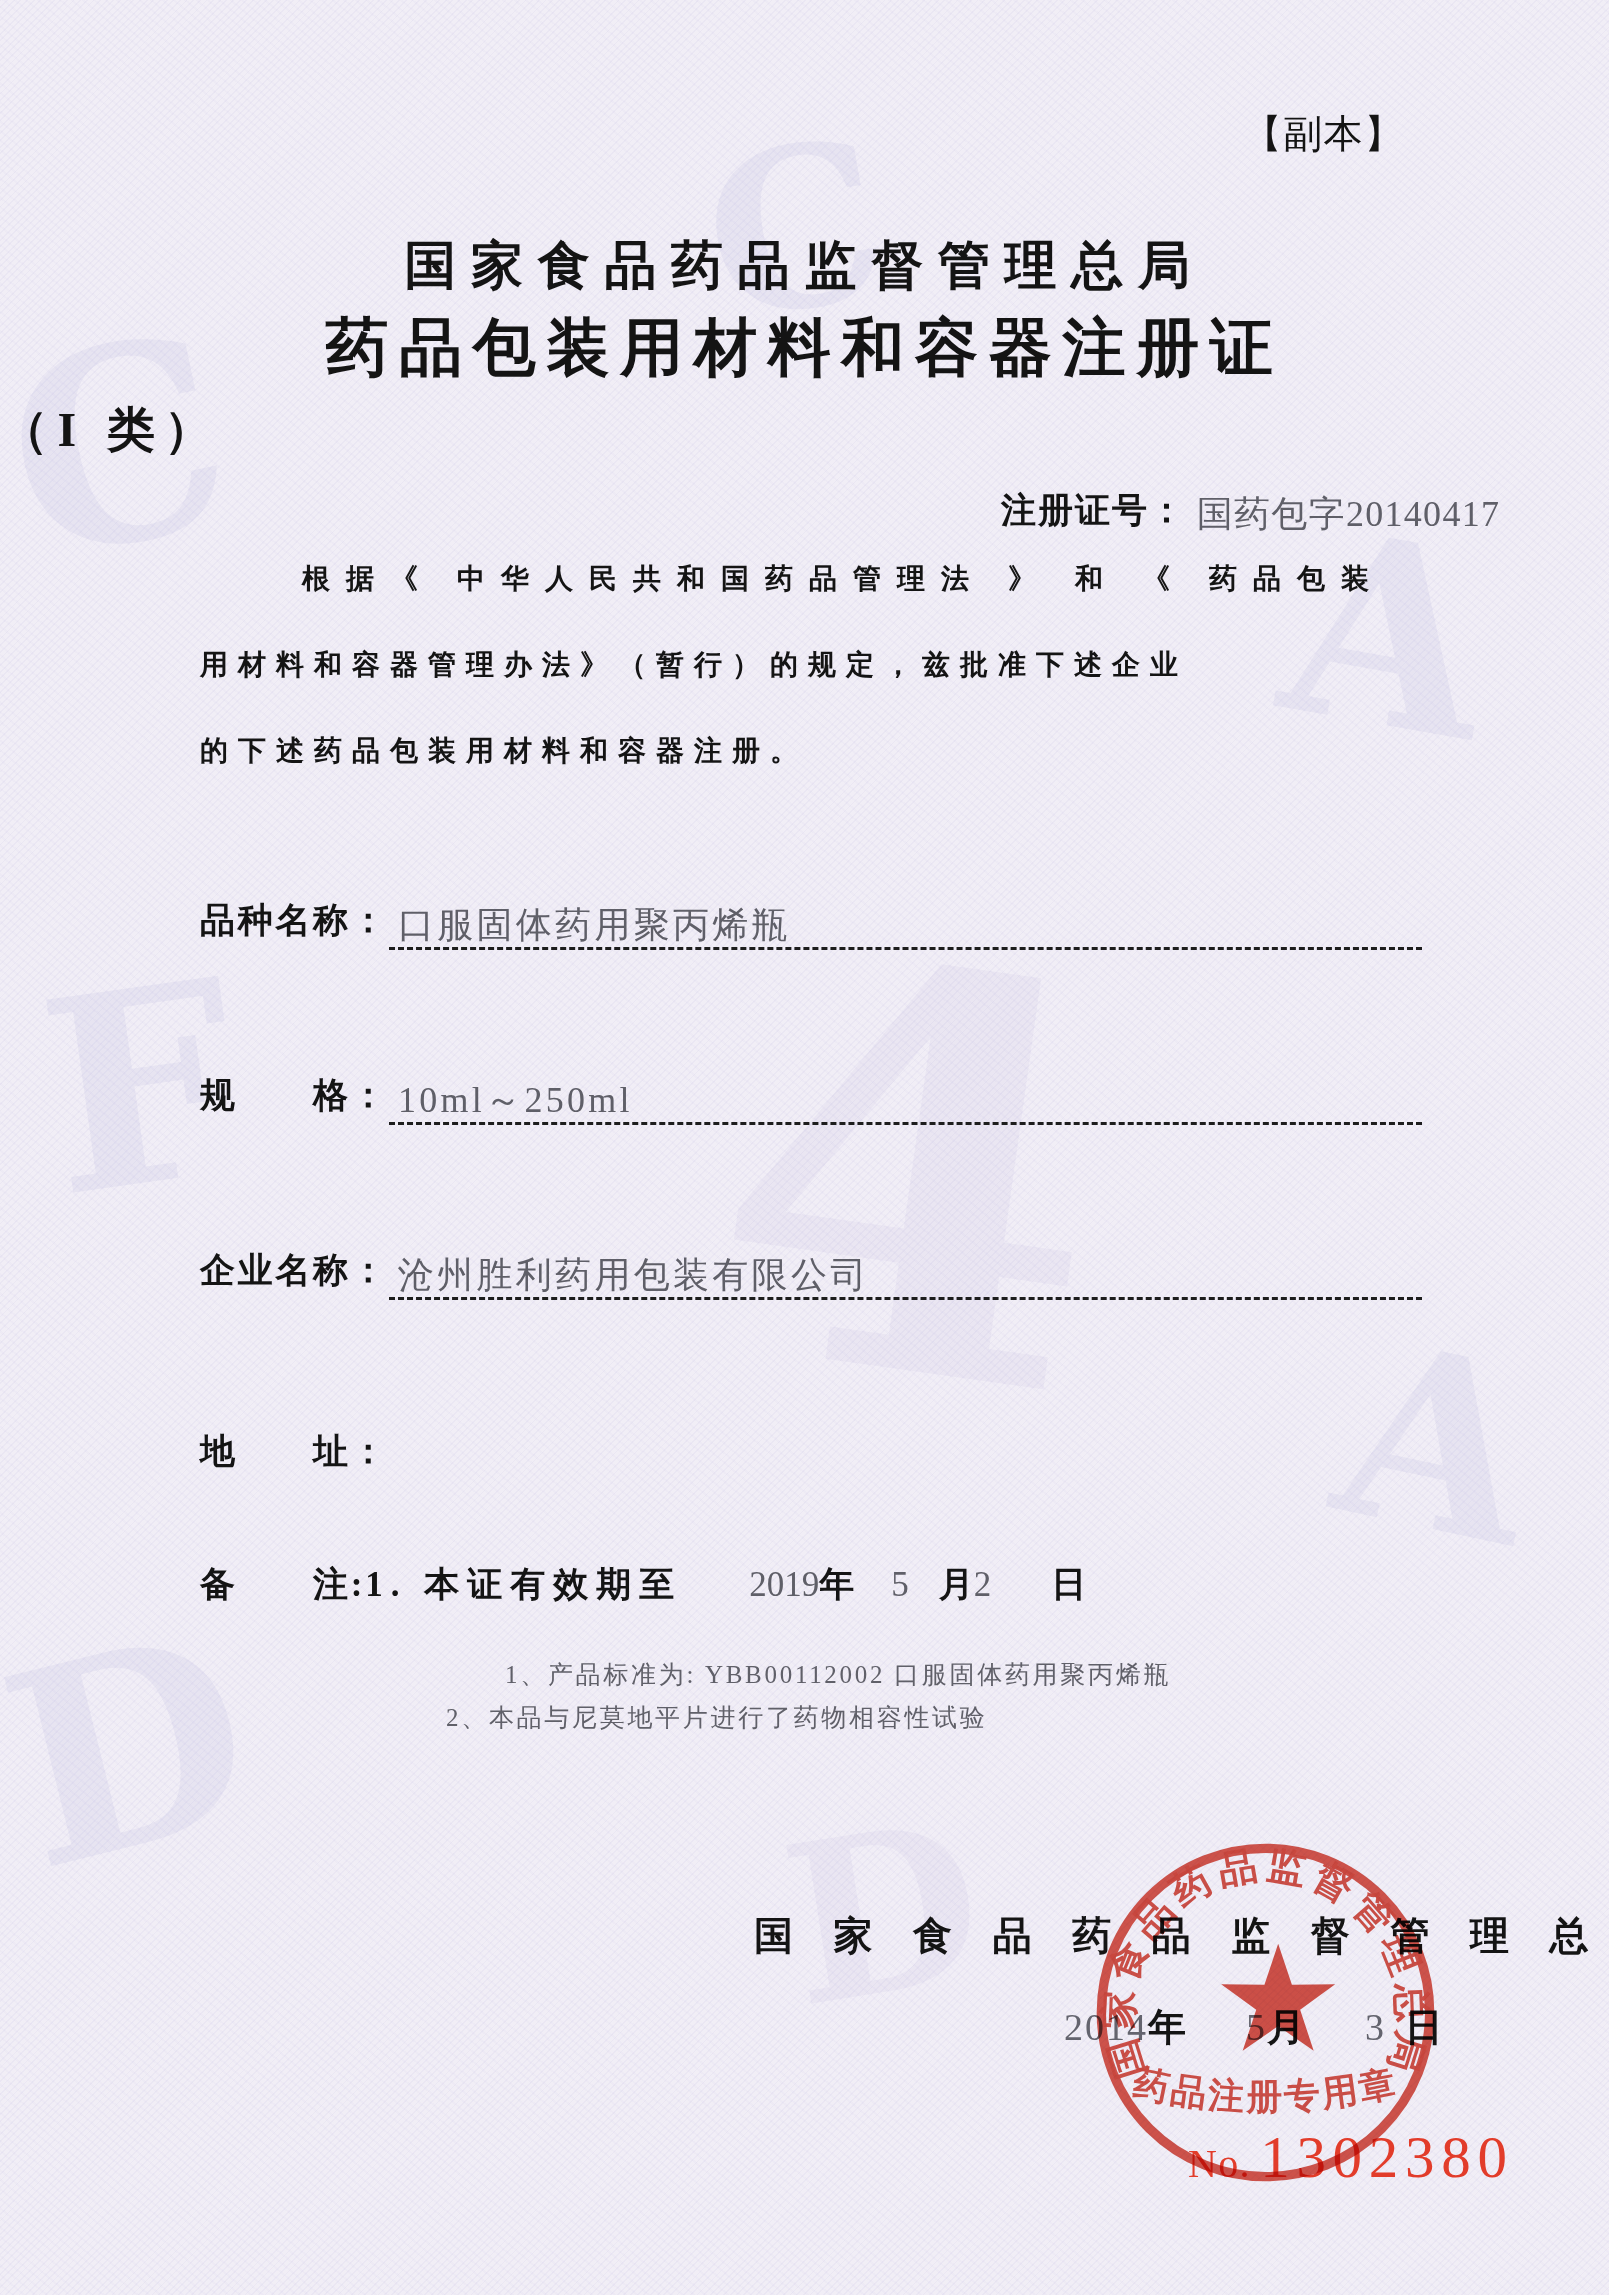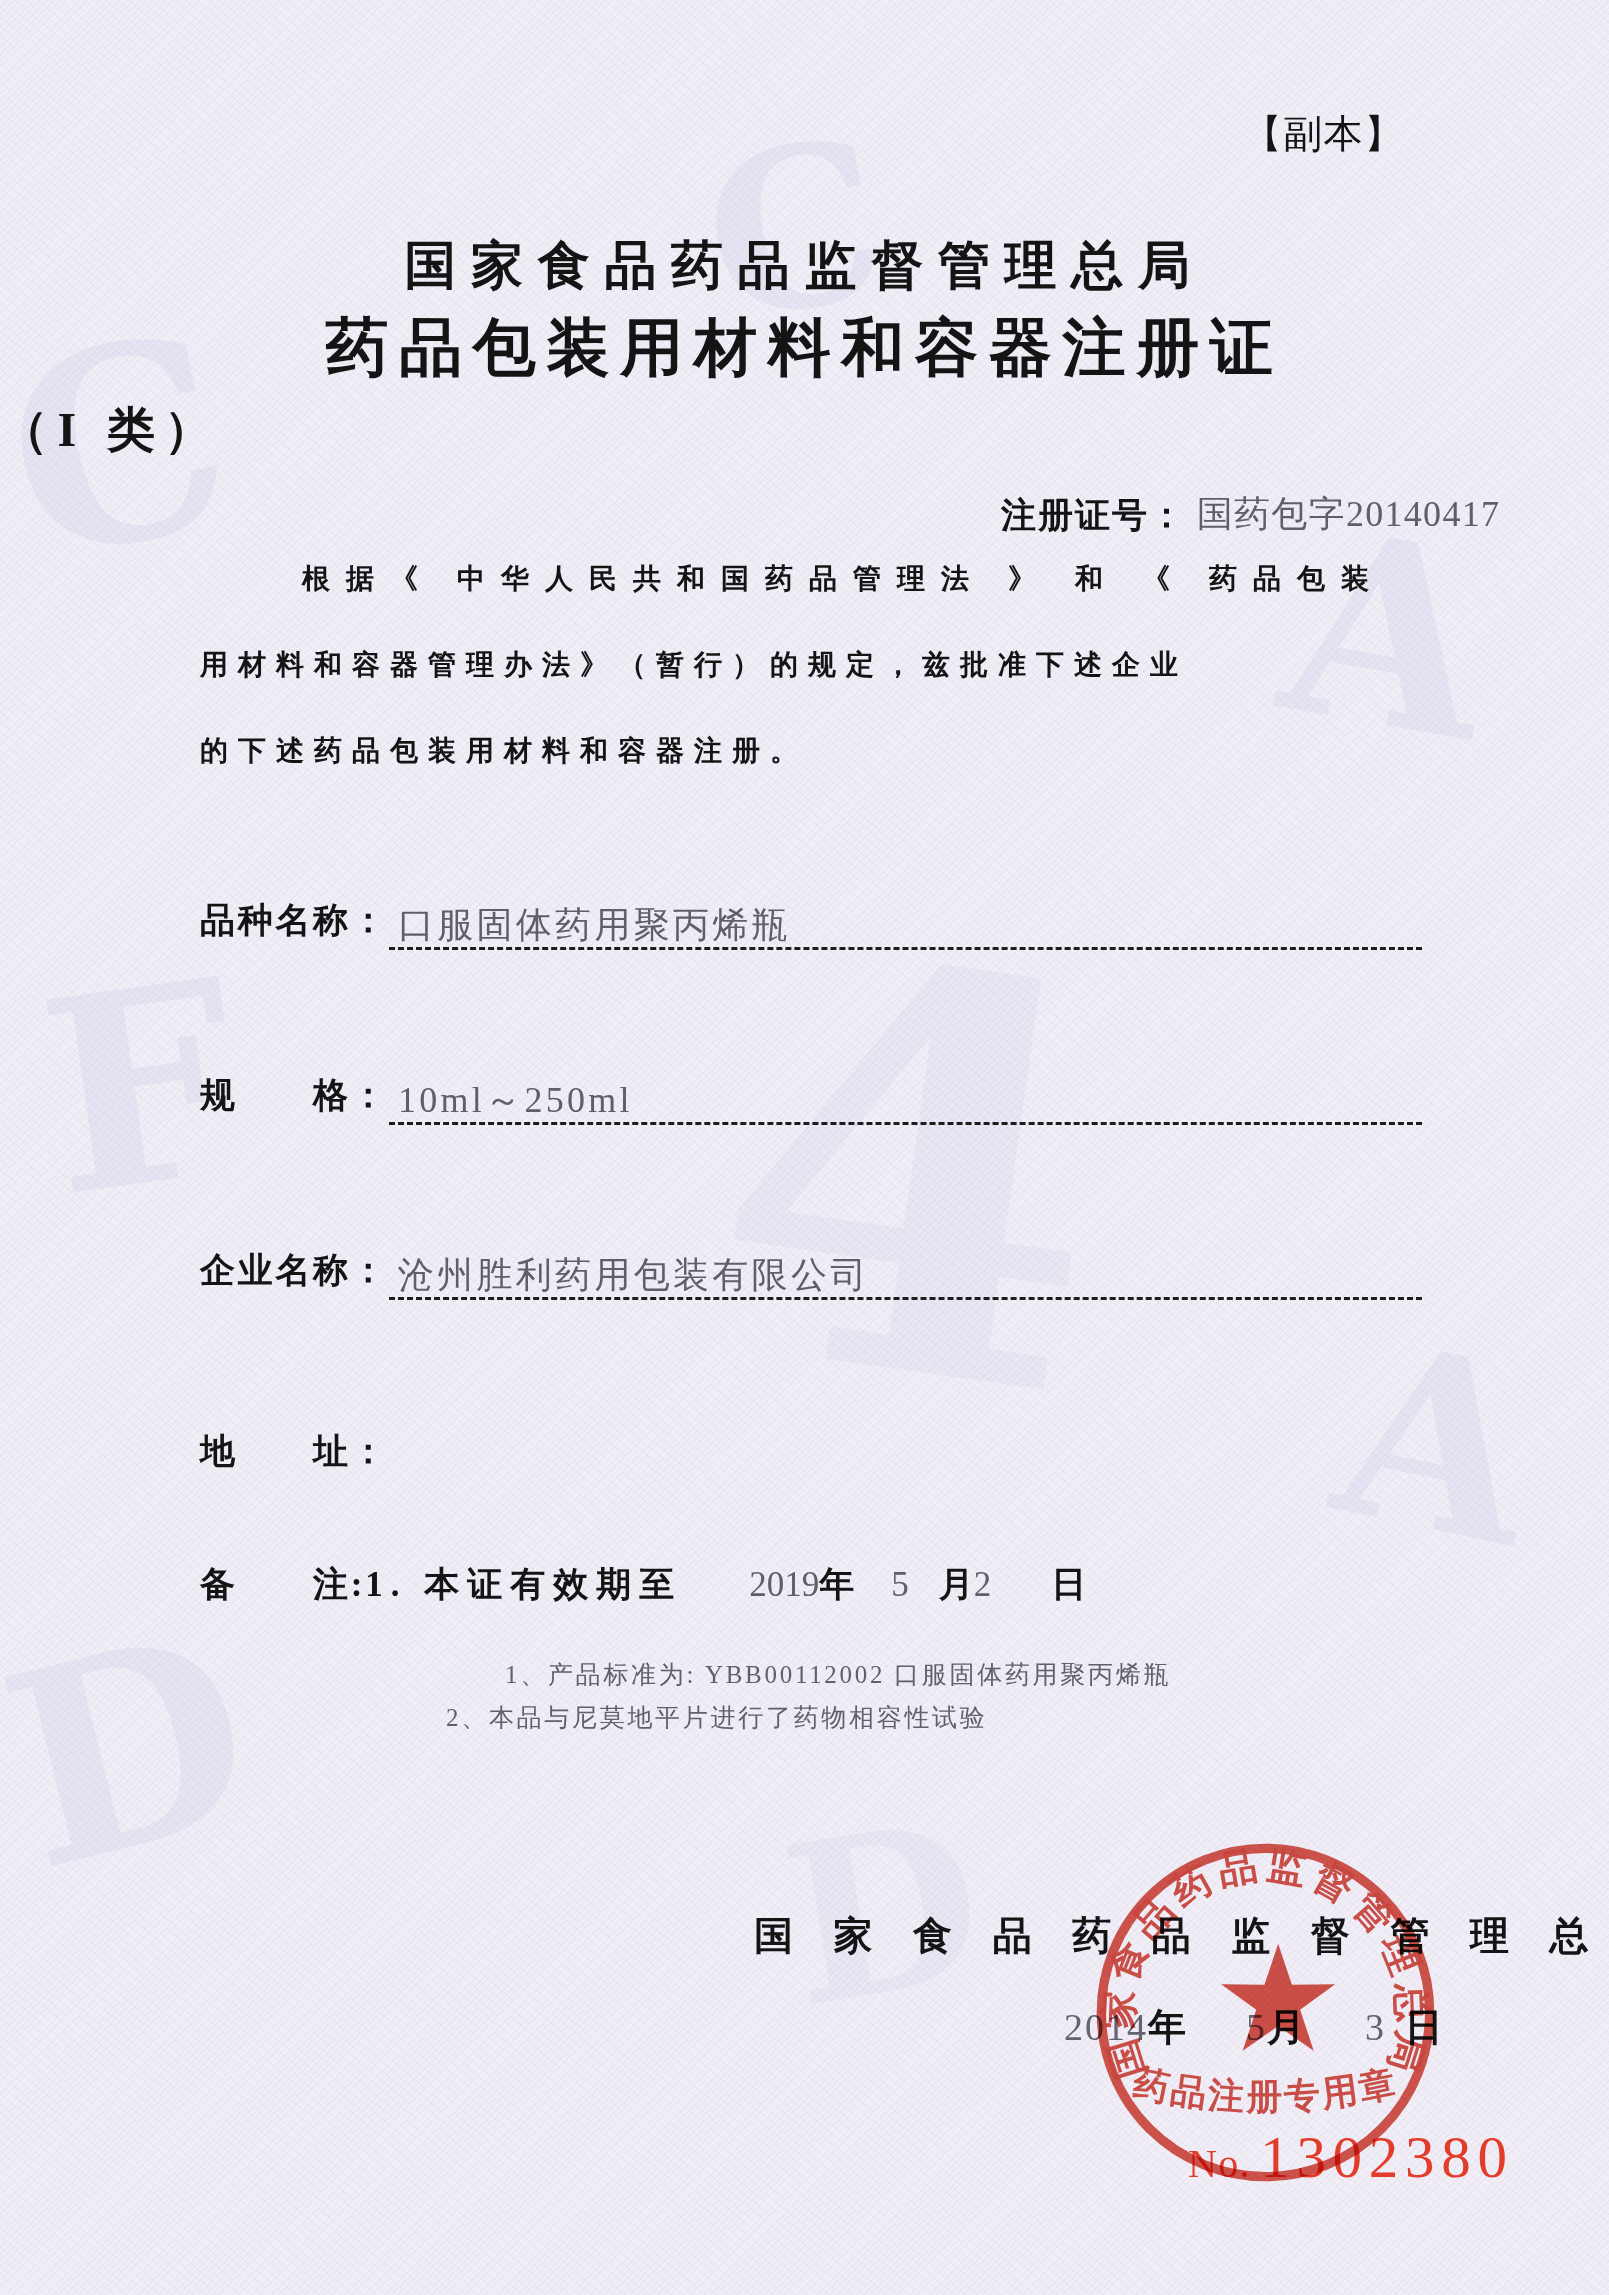--- a/index.html
+++ b/index.html
@@ -47,21 +47,21 @@
     position:absolute;left:0;top:305px;width:100%;
     text-align:center;
     font-size:63px;font-weight:800;letter-spacing:10.7px;
   }
   .class-line{
     position:absolute;left:0;top:398px;width:100%;
     font-size:48px;font-weight:800;letter-spacing:9.4px;
   }
   .regno-row{
     position:absolute;left:1001px;top:482px;
-    display:flex;align-items:flex-end;white-space:nowrap;
+    display:flex;align-items:center;white-space:nowrap;
   }
   .regno-label{font-size:35px;font-weight:800;letter-spacing:2px;}
   .regno-value{
     font-size:36px;font-weight:400;color:#5f5f68;
     margin-left:10.7px;margin-top:8px;letter-spacing:1.3px;
   }
   .body-para{position:absolute;left:200px;top:536px;width:1240px;}
   .body-para .bl{font-size:28px;font-weight:700;line-height:86px;white-space:nowrap;}
   .bl.l1{text-indent:102px;letter-spacing:16px;}
   .bl.l2{letter-spacing:10px;}

